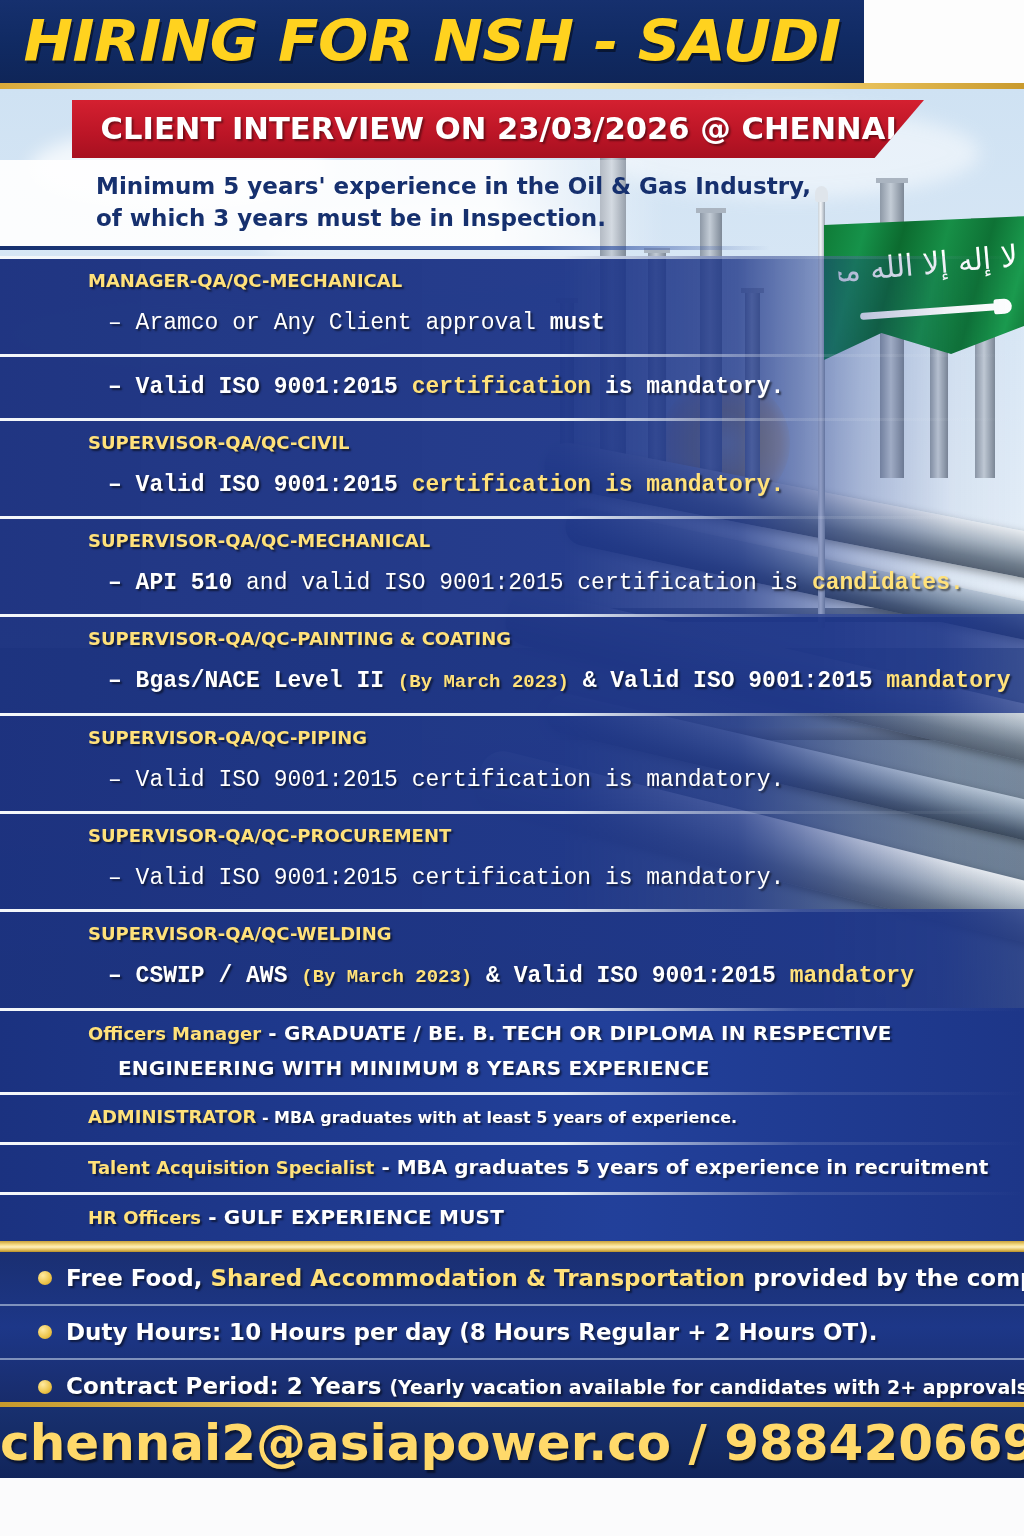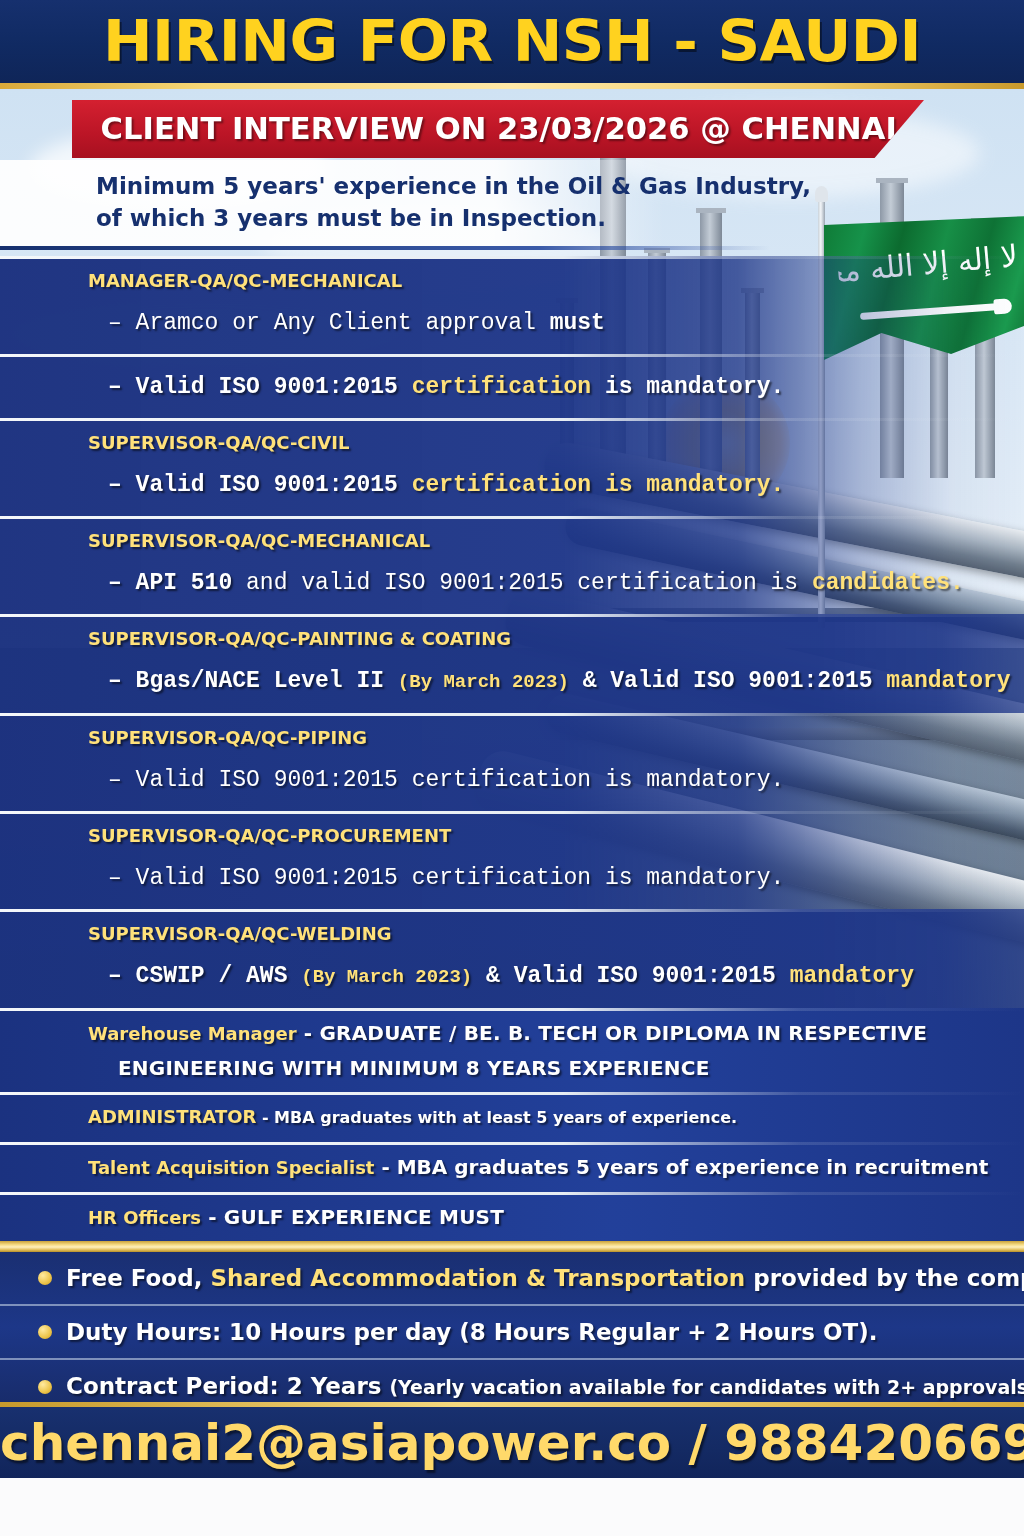--- a/index.html
+++ b/index.html
@@ -62,22 +62,23 @@
     transform:rotate(-5deg);
   }
   .sword{
     position:absolute;left:36px;top:92px;width:140px;height:7px;border-radius:4px;background:#fff;
     transform:rotate(-4deg);
   }
   .sword:before{content:"";position:absolute;right:-12px;top:-4px;width:18px;height:15px;background:#fff;border-radius:3px 8px 8px 3px;}
 
   
   .header{
-    position:absolute;left:0;top:0;width:1024px;height:83px;
+    position:absolute;left:0;top:0;width:864px;height:83px;
     background:linear-gradient(#16306e,#102a62 55%,#0f2558);
+    font-style:italic;
   }
   .header h1{
     margin:0;color:#ffd21f;
     font-family:"DejaVu Sans", sans-serif;
     font-weight:bold;font-size:57px;letter-spacing:-.5px;
     text-align:center;line-height:83px;
     transform:scaleX(1.04);
     text-shadow:2px 3px 0 rgba(0,0,0,.45);
   }
   .header-rule{
@@ -298,21 +299,21 @@
     </div>
 
     <div class="row wide">
       <p class="title">SUPERVISOR-QA/QC-WELDING</p>
       <p class="desc"><span>– CSWIP / AWS </span><span class="y sm">(By March 2023)</span><span> &amp;  Valid ISO 9001:2015 </span><span class="y">mandatory</span></p>
     </div>
 
 
     <div class="row full inline-row">
       <div class="line">
-        <span class="title">Warehouse Manager</span><span class="rest caps"> - GRADUATE / BE. B. TECH OR DIPLOMA IN RESPECTIVE</span>
+        <span class="title">Officers Manager</span><span class="rest caps"> - GRADUATE / BE. B. TECH OR DIPLOMA IN RESPECTIVE</span>
       </div>
       <div class="line indent2">
         <span class="rest caps">ENGINEERING WITH MINIMUM 8 YEARS EXPERIENCE</span>
       </div>
     </div>
 
     <div class="row full inline-row">
       <div class="line">
         <span class="title">ADMINISTRATOR</span><span class="rest"> - MBA graduates with at least 5 years of experience.</span>
       </div>

